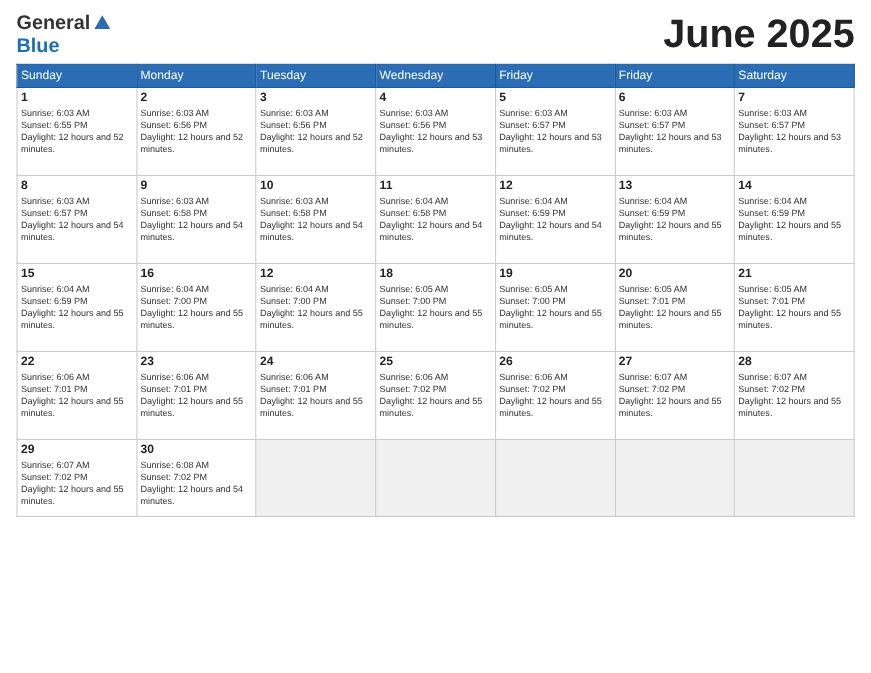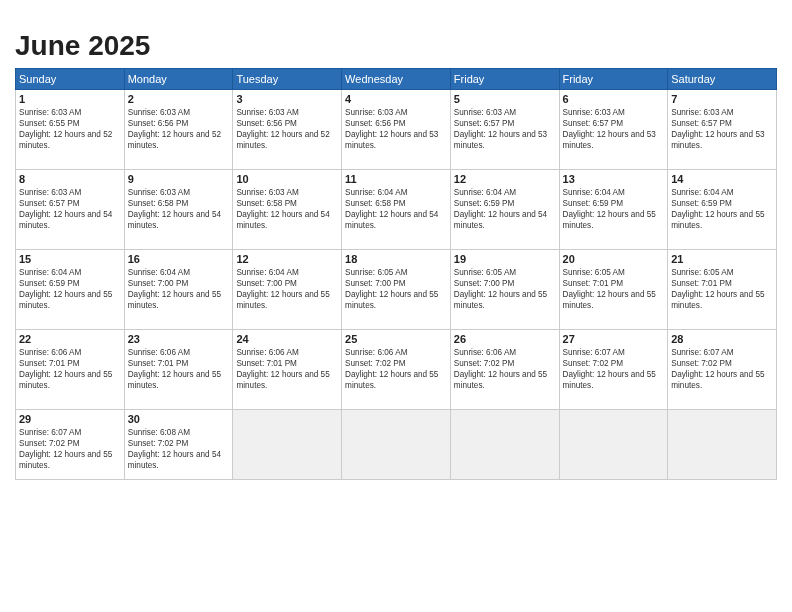--- a/index.html
+++ b/index.html
@@ -43,24 +43,23 @@
     }
     .logo-icon {
       width: 18px;
       height: 18px;
       margin-left: 2px;
     }
     .title-block {
       text-align: right;
     }
     .title-month {
-      font-size: 28px;
+      font-size: 36px;
       font-weight: bold;
       color: #222;
-      margin-top: 20px;
     }
     .title-location {
       font-size: 14px;
       color: #555;
     }
     .calendar {
       width: 100%;
       border-collapse: collapse;
       font-size: 9px;
     }
@@ -101,20 +100,29 @@
     }
     .stripe {
       background: #f7f7f7;
     }
   </style>
 </head>
 <body>
 
 <div class="page">
   <div class="header">
+    <div class="logo">
+      <div class="logo-top">
+        <span class="logo-text-general">General</span>
+        <svg class="logo-icon" viewBox="0 0 20 20">
+          <polygon points="10,2 18,16 2,16" fill="#2a6db5"></polygon>
+        </svg>
+      </div>
+      <span class="logo-text-blue">Blue</span>
+    </div>
     <div class="title-block">
       <div class="title-month">June 2025</div>
     </div>
   </div>
 
   <table class="calendar">
     <thead>
       <tr>
       <th>Sunday</th>
           <th>Monday</th>

